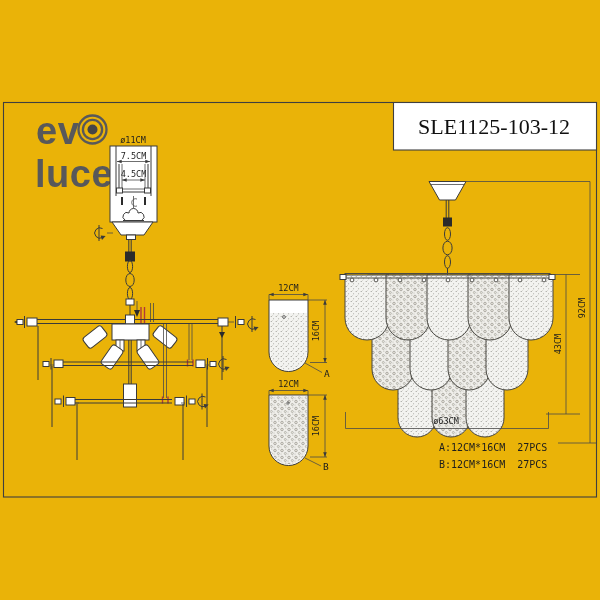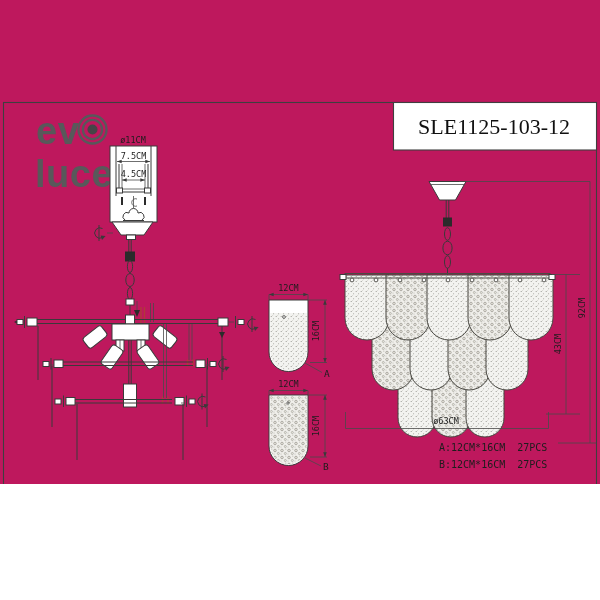--- a/index.html
+++ b/index.html
@@ -1,16 +1,16 @@
 <!DOCTYPE html>
 <html><head>
 <meta charset="utf-8">
 <style>
   html,body{margin:0;padding:0;background:#fff;}
-  .page{position:relative;width:600px;height:484px;background:#be185d;overflow:hidden;
+  .page{position:relative;width:600px;height:600px;background:#eab308;overflow:hidden;
         font-family:"Liberation Sans",sans-serif;}
   svg{position:absolute;left:0;top:0;}
   .ln{stroke:#3a3a3a;fill:none;stroke-width:1;}
   .lnf{stroke:#3a3a3a;fill:#ffffff;stroke-width:1;}
   .thin{stroke:#4a4a4a;fill:none;stroke-width:.8;}
   .dark{fill:#2b2b2b;stroke:#2b2b2b;}
   .red{stroke:#b03a3a;stroke-width:1.4;fill:none;}
   .t-dim{font:8.5px "DejaVu Sans Mono",monospace;fill:#1d1d1d;}
   .t-tag{font:9.5px "DejaVu Sans Mono",monospace;fill:#1d1d1d;}
   .t-spec{font:10px "DejaVu Sans Mono",monospace;fill:#1d1d1d;}

